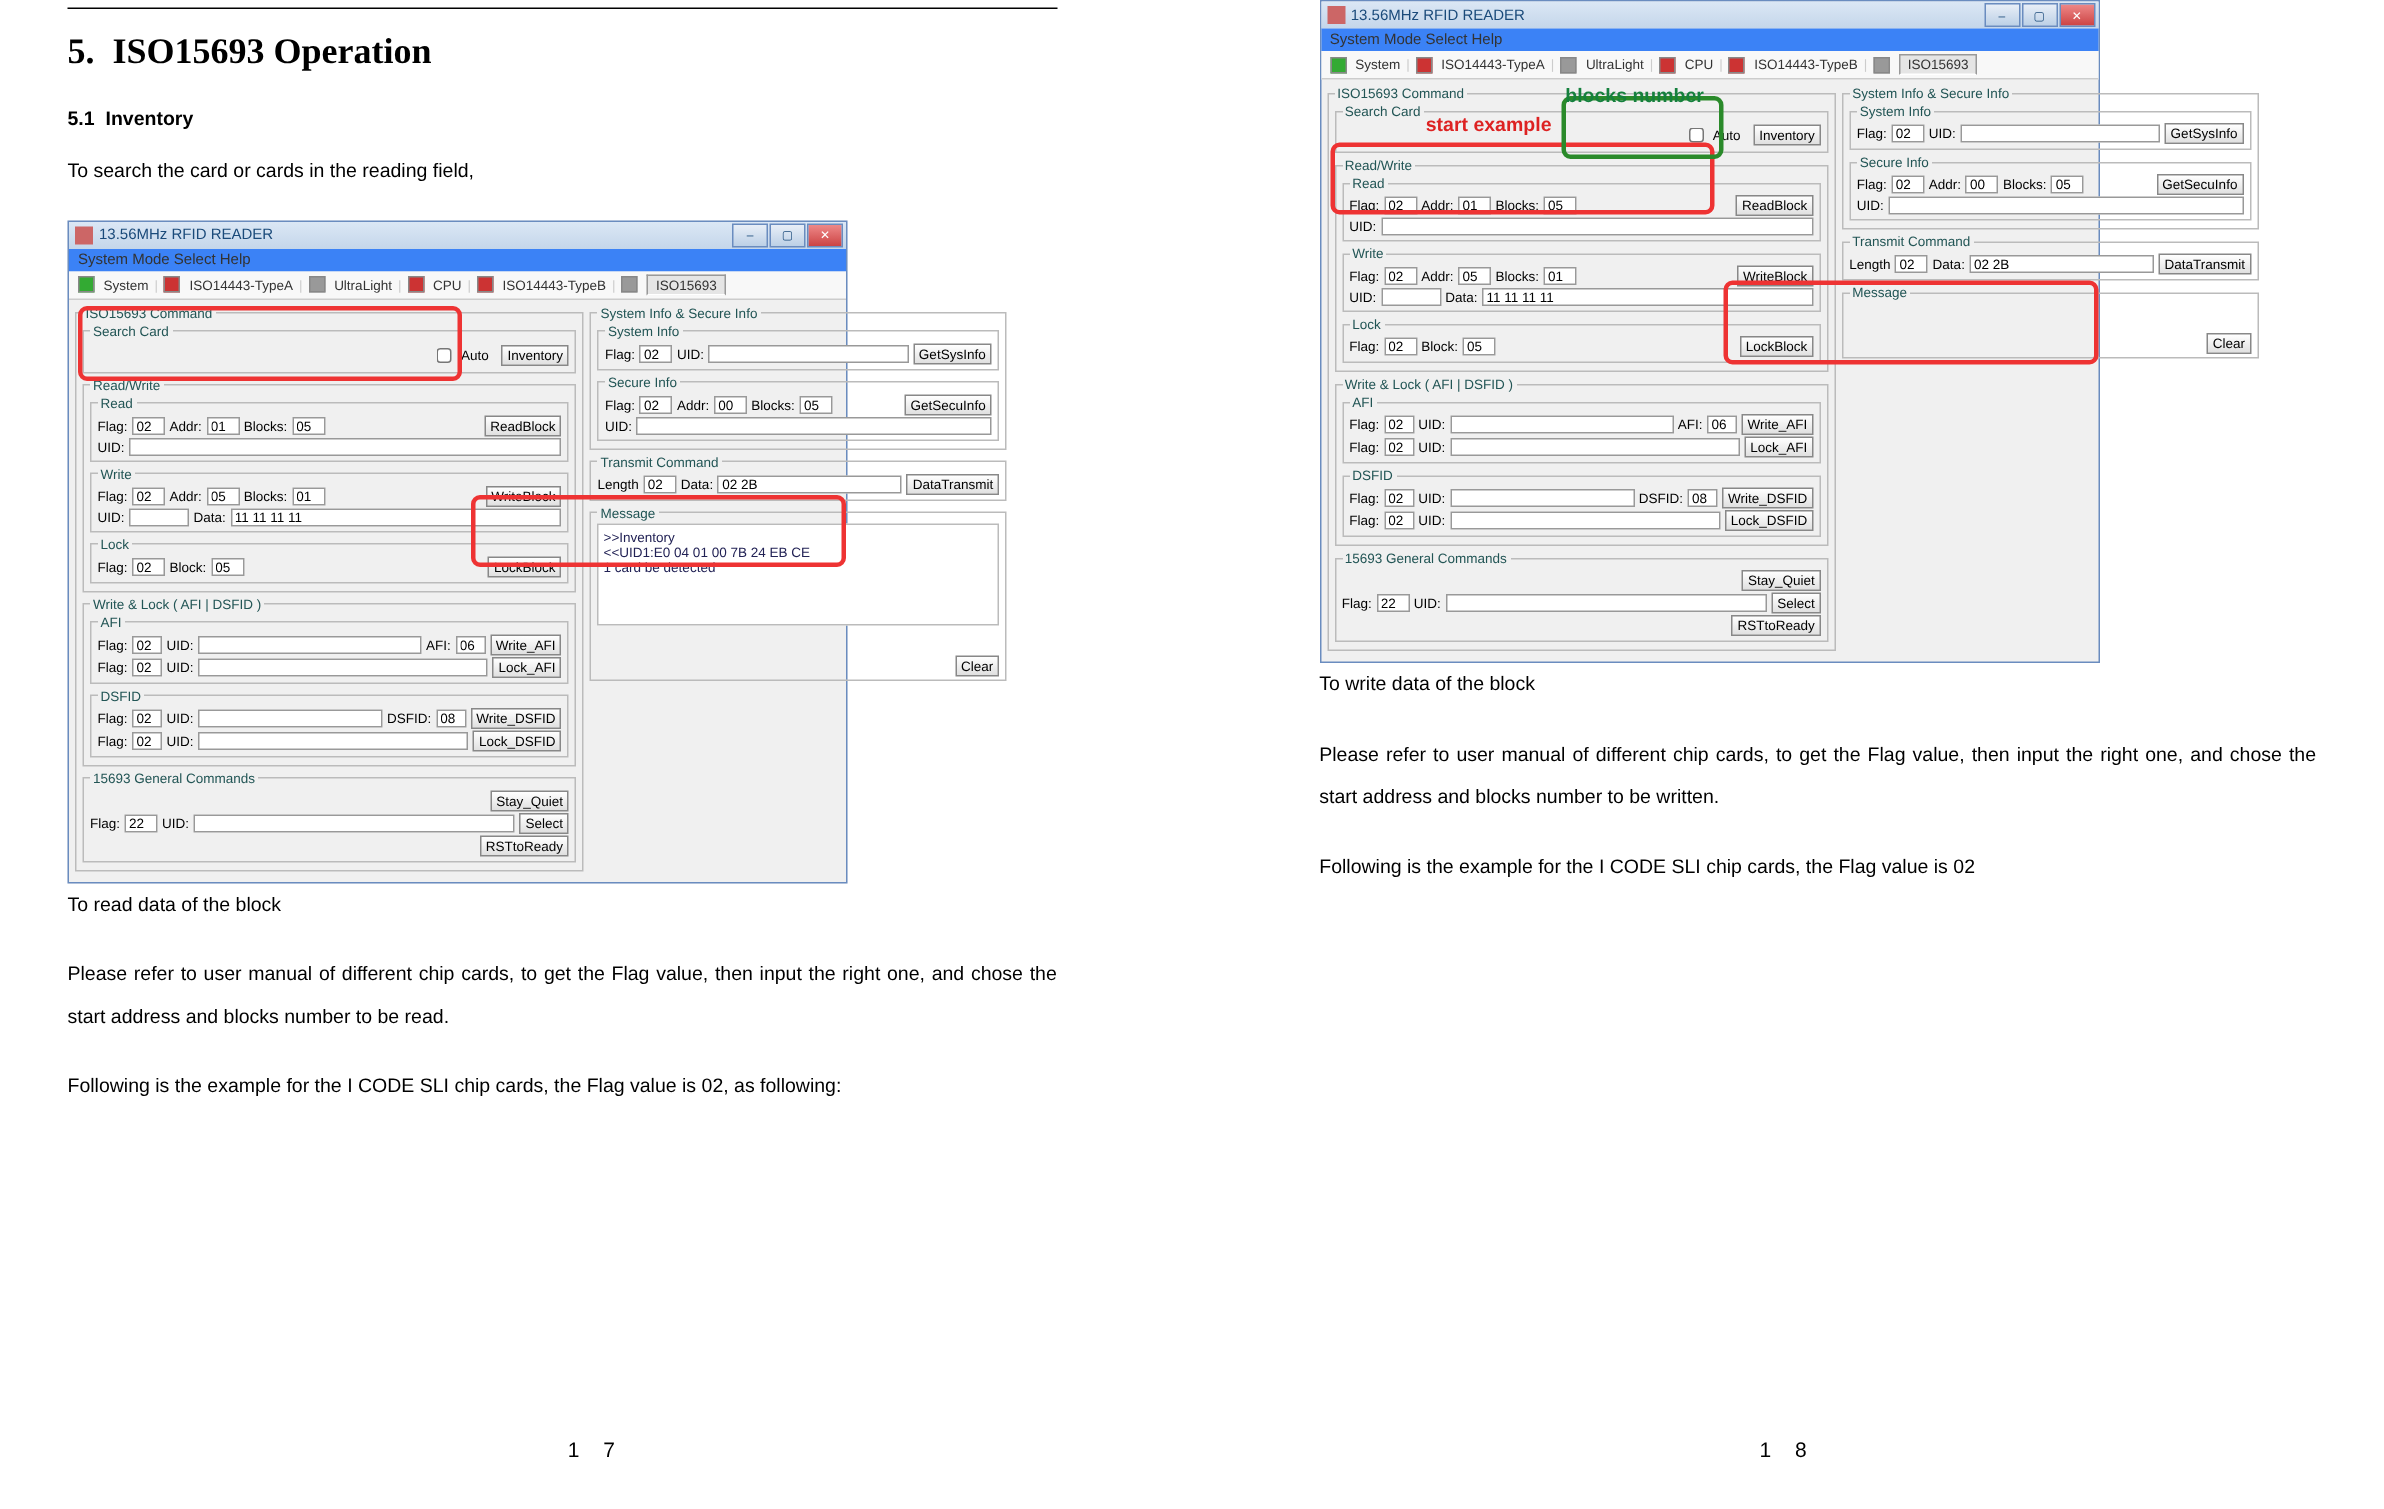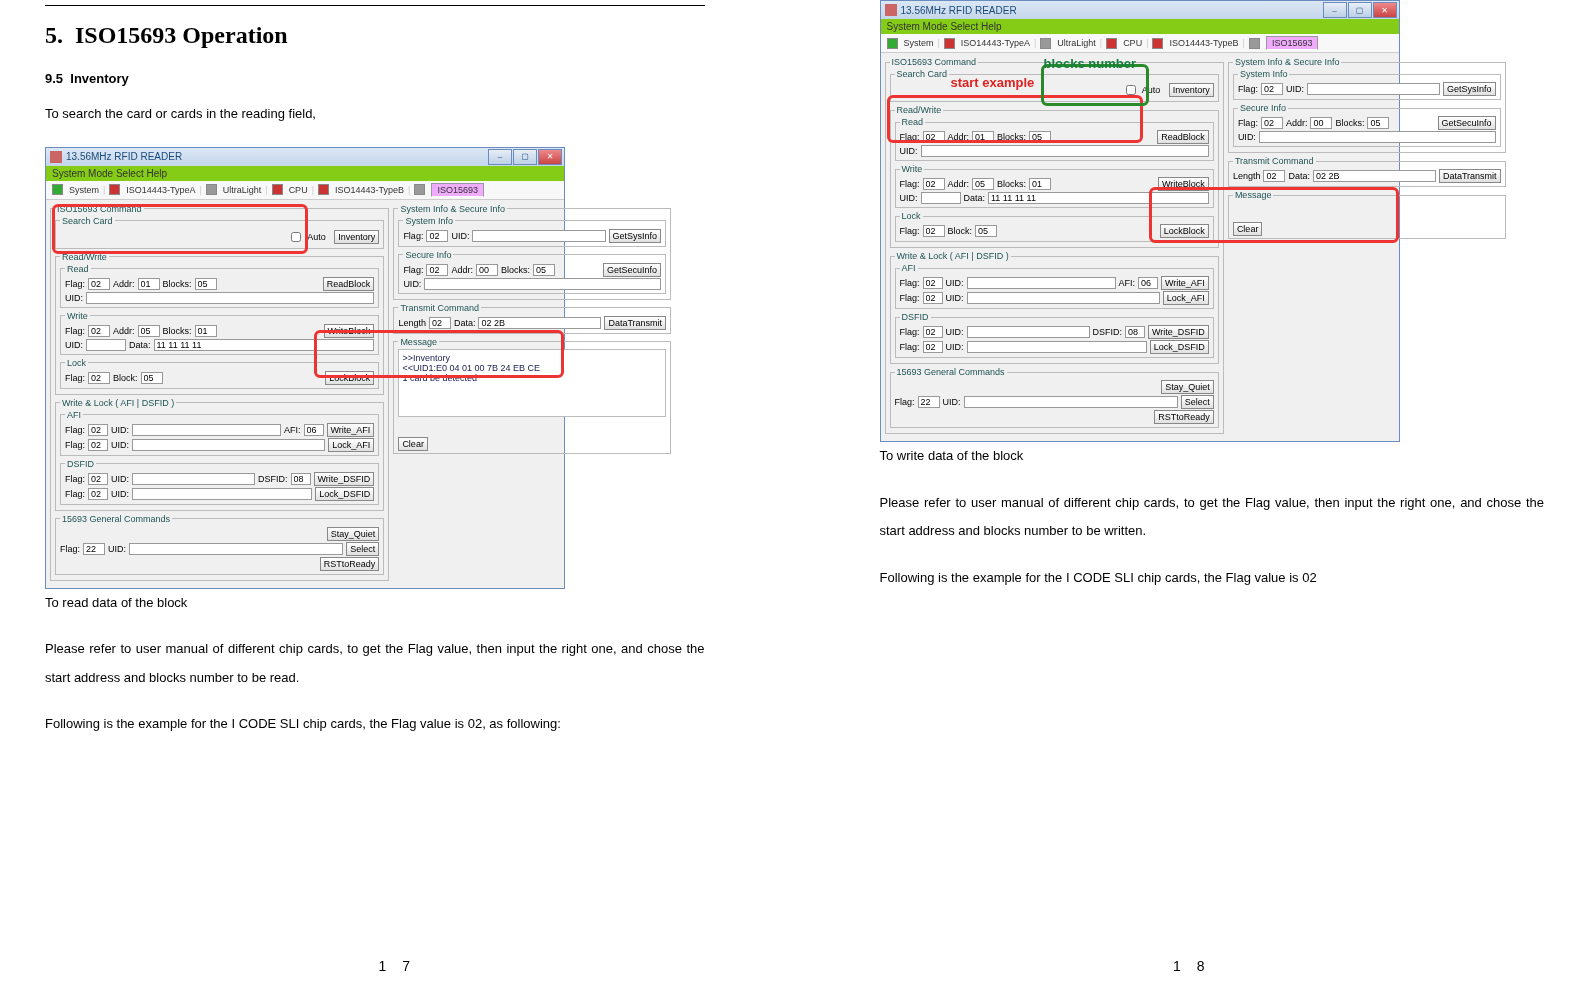--- a/index.html
+++ b/index.html
@@ -11,55 +11,55 @@
 h3{font-size:13px;margin:10px 0 14px;font-family:Arial}
 p{margin:0 0 18px;line-height:2.2}
 .pgnum{position:absolute;bottom:32px;left:50%;transform:translateX(-50%);letter-spacing:6px;font-size:14px}
 
 .win{border:1px solid #6a8cbf;background:#f0f0f0;width:518px;position:relative;font-size:10px}
 .titlebar{background:linear-gradient(#dbe7f5,#c4d6ea);height:18px;display:flex;align-items:center;padding-left:4px;color:#1a4a7a}
 .titlebar .ico{width:12px;height:12px;background:#c66;margin-right:4px;display:inline-block}
 .winbtns{position:absolute;right:2px;top:1px;display:flex;gap:1px}
 .winbtns span{width:22px;height:14px;background:linear-gradient(#e8eef7,#bcd0e6);border:1px solid #6a8cbf;font-size:8px;display:flex;align-items:center;justify-content:center}
 .winbtns .close{background:linear-gradient(#e88,#c44);color:#fff}
-.menubar{background:#84cc16;padding:2px 6px;font-size:10px;color:#333}
+.menubar{background:#3b82f6;padding:2px 6px;font-size:10px;color:#333}
 .tabbar{background:#f8f8f8;padding:2px 6px;display:flex;gap:4px;align-items:center;border-bottom:1px solid #ccc}
 .tabbar span{font-size:9px;color:#333}
 .dot{width:9px;height:9px;border:1px solid #888;display:inline-block;margin-right:2px}
 .dot.g{background:#3a3}
 .dot.r{background:#c33}
 .dot.b{background:#999}
-.tabact{border:1px solid #999;border-bottom:1px solid #fff;padding:1px 5px;background:#f0abfc}
+.tabact{border:1px solid #999;border-bottom:1px solid #fff;padding:1px 5px;background:#e5e5e5}
 .body{display:flex;padding:4px;gap:4px}
 .col{flex:1}
 fieldset{border:1px solid #bbb;margin:0 0 3px;padding:2px 4px;font-size:9px;position:relative}
 legend{font-size:9px;color:#255;padding:0 2px}
 .row{display:flex;align-items:center;gap:3px;margin:1px 0}
 .row label{white-space:nowrap}
 input[type=text]{border:1px solid #999;height:12px;font-size:9px;padding:0 2px;background:#fff;box-sizing:border-box}
 .btn{border:1px solid #888;background:linear-gradient(#fff,#e0e0e0);font-size:9px;padding:1px 3px;white-space:nowrap;display:inline-block}
 .cbox{width:10px;height:10px}
 .msgbox{border:1px solid #bbb;background:#fff;padding:3px;font-size:9px;color:#225;min-height:60px}
-.msgfoot{margin-top:20px}
+.msgfoot{text-align:right;margin-top:20px}
 
 .hl-red{position:absolute;border:3px solid #e33;border-radius:6px;pointer-events:none}
 .hl-grn{position:absolute;border:3px solid #2a8a2a;border-radius:6px;pointer-events:none}
 .anno{position:absolute;font-size:13px;font-weight:bold;pointer-events:none}
 .anno.red{color:#d22}
 .anno.grn{color:#15803d}
 </style>
 </head>
 <body>
 
 <div class="spread">
 
 <div class="page">
 <div class="rule"></div>
 <h2><span>5.</span>&nbsp;&nbsp;<span>ISO15693 Operation</span></h2>
-<h3><span>9.5</span>&nbsp;&nbsp;<span>Inventory</span></h3>
+<h3><span>5.1</span>&nbsp;&nbsp;<span>Inventory</span></h3>
 <p>To search the card or cards in the reading field,</p>
 
 <div class="win" style="position:relative">
  <div class="titlebar">
           <span class="ico"></span>
           <span>13.56MHz RFID READER</span>
   <div class="winbtns">
             <span>–</span>
             <span>▢</span>
             <span class="close">✕</span>

